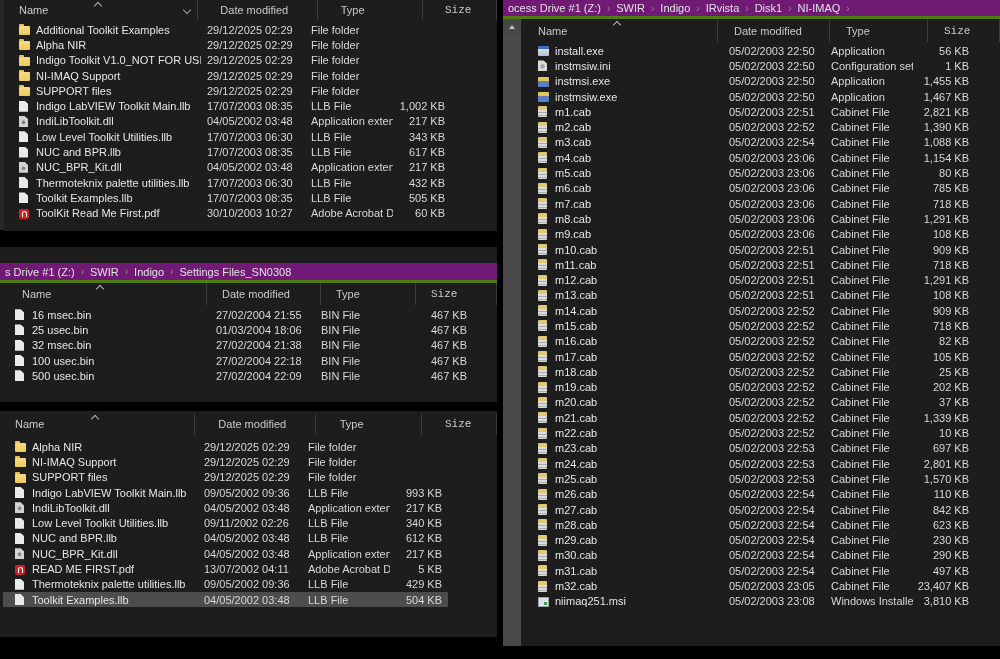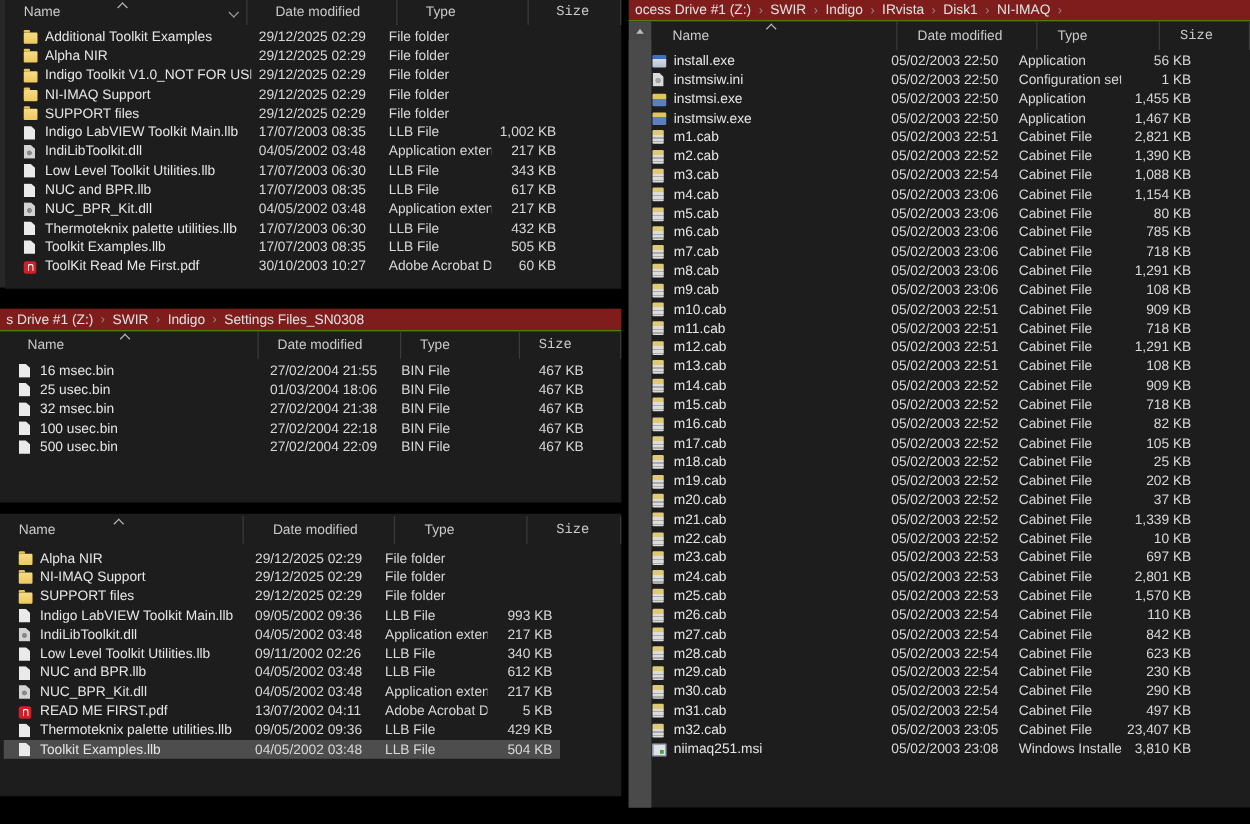--- a/index.html
+++ b/index.html
@@ -14,23 +14,23 @@
   .win-mid{left:0;top:247px;width:497px;height:155px;
     --w-name:207px;--w-date:105px;--w-type:86px;--w-size:72px;--head-indent:22px;}
   .win-bottom{left:0;top:411px;width:497px;height:226px;padding-top:2px;box-sizing:border-box;
     --w-name:195px;--w-date:104px;--w-type:88px;--w-size:58px;--head-indent:15px;}
   .win-right{left:503px;top:0;width:497px;height:646px;display:flex;flex-direction:column;
     --w-name:197px;--w-date:102px;--w-type:88px;--w-size:62px;--head-indent:17px;}
 
   .edge-strip{position:absolute;left:0;top:0;width:4px;height:230px;background:#272727;}
 
   
-  .crumbbar{height:16px;flex:none;display:flex;align-items:center;background:#7f1d1d;
-            border-bottom:1px solid #4d7c0f;padding-left:3px;white-space:nowrap;overflow:hidden;}
-  .win-mid .crumbbar{height:17px;}
+  .crumbbar{height:16px;flex:none;display:flex;align-items:center;background:#701a75;
+            border-bottom:3px solid #4d7c0f;padding-left:3px;white-space:nowrap;overflow:hidden;}
+  .win-mid .crumbbar{height:17px;margin-top:16px;}
   .crumb{padding:0 2px;color:#e2e2e2;}
   .crumb-sep{color:#8e8e8e;margin:0 4px;font-size:10px;}
 
   
   .header-row{display:flex;height:22px;align-items:center;position:relative;color:#cacaca;justify-content:space-between;}
   .win-topleft .header-row{height:20px;}
   .win-right .header-row{height:23px;}
   .hcell{height:100%;display:flex;align-items:center;border-right:1px solid #3b3b3b;
          box-sizing:border-box;white-space:nowrap;overflow:hidden;}
   .h-name{width:var(--w-name);padding-left:var(--head-indent);position:relative;}
@@ -40,21 +40,21 @@
   .sort-caret{position:absolute;top:3px;left:calc(var(--w-name) * 0.47);width:5px;height:5px;
               border-left:1px solid #b5b5b5;border-top:1px solid #b5b5b5;transform:rotate(45deg);}
   .filter-chevron{position:absolute;top:7px;right:7px;width:5px;height:5px;
               border-right:1px solid #9b9b9b;border-bottom:1px solid #9b9b9b;transform:rotate(45deg);}
 
   
   .rows{padding:2px 0 0 3px;}
   .win-bottom .rows{padding-top:4px;}
   .win-right .rows{padding:1px 0 0 1px;}
   .file-row{display:flex;align-items:center;height:15.3px;padding-left:12px;width:max-content;}
-  .win-right .file-row{padding-left:0;}
+  .win-right .file-row{padding-left:16px;}
   .file-row.selected{background:#4d4d4d;}
   .cell{white-space:nowrap;overflow:hidden;box-sizing:border-box;flex:none;}
   .c-name{width:calc(var(--w-name) - 29px);color:#e6e6e6;}
   .c-date{width:var(--w-date);padding-left:6px;color:#d8d8d8;}
   .c-type{width:var(--w-type);padding-left:6px;color:#d8d8d8;}
   .c-size{width:var(--w-size);padding-right:6px;text-align:right;color:#d8d8d8;}
 
   
   .ficon{width:11px;height:12px;margin-right:6px;flex:none;position:relative;display:inline-block;}
   .i-folder{height:9px;margin-top:2px;background:linear-gradient(#f7dc82,#edc95f);border-radius:1px;}

